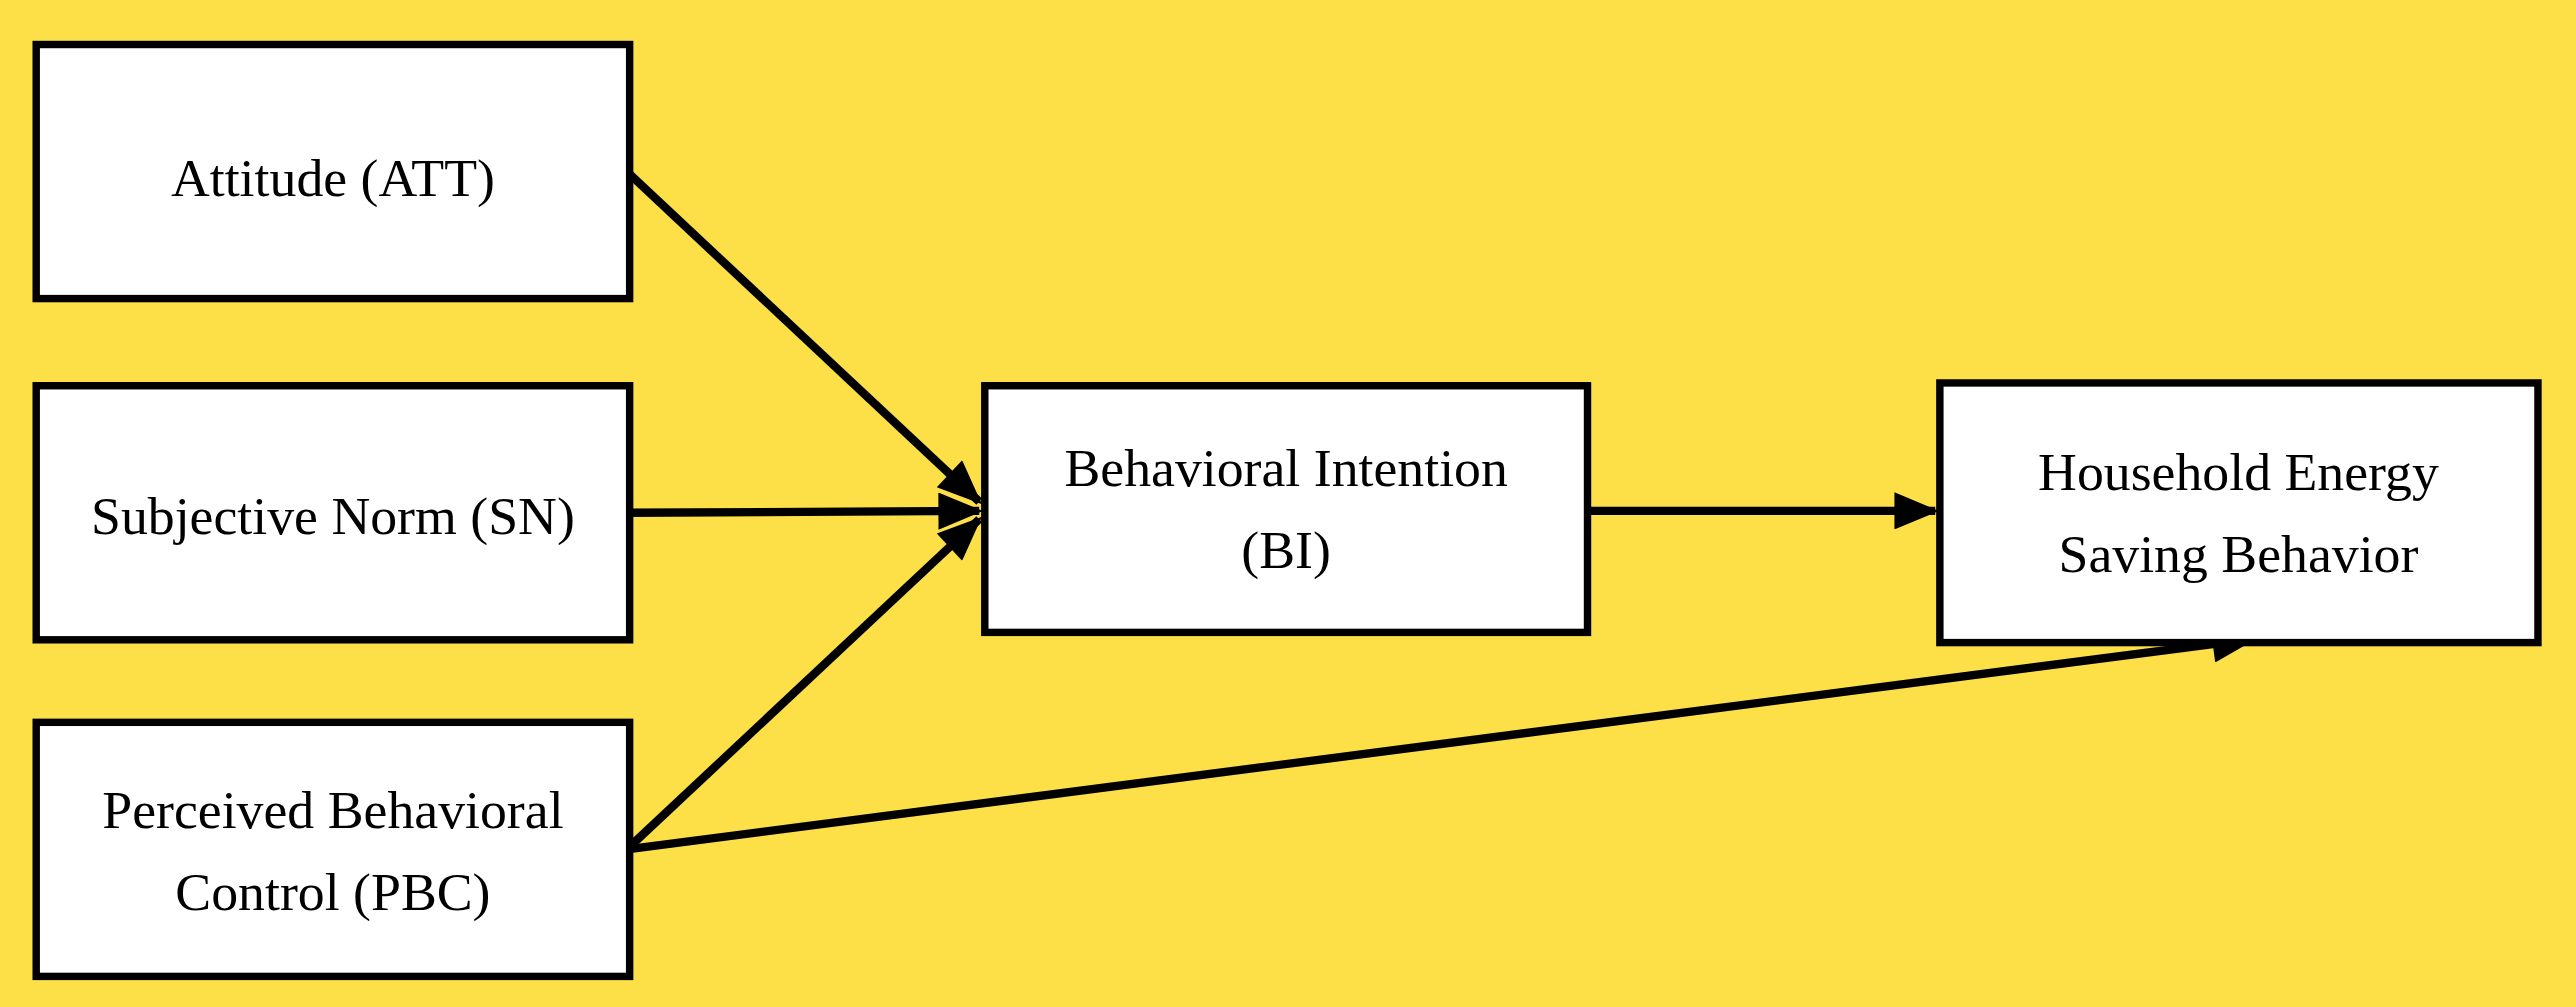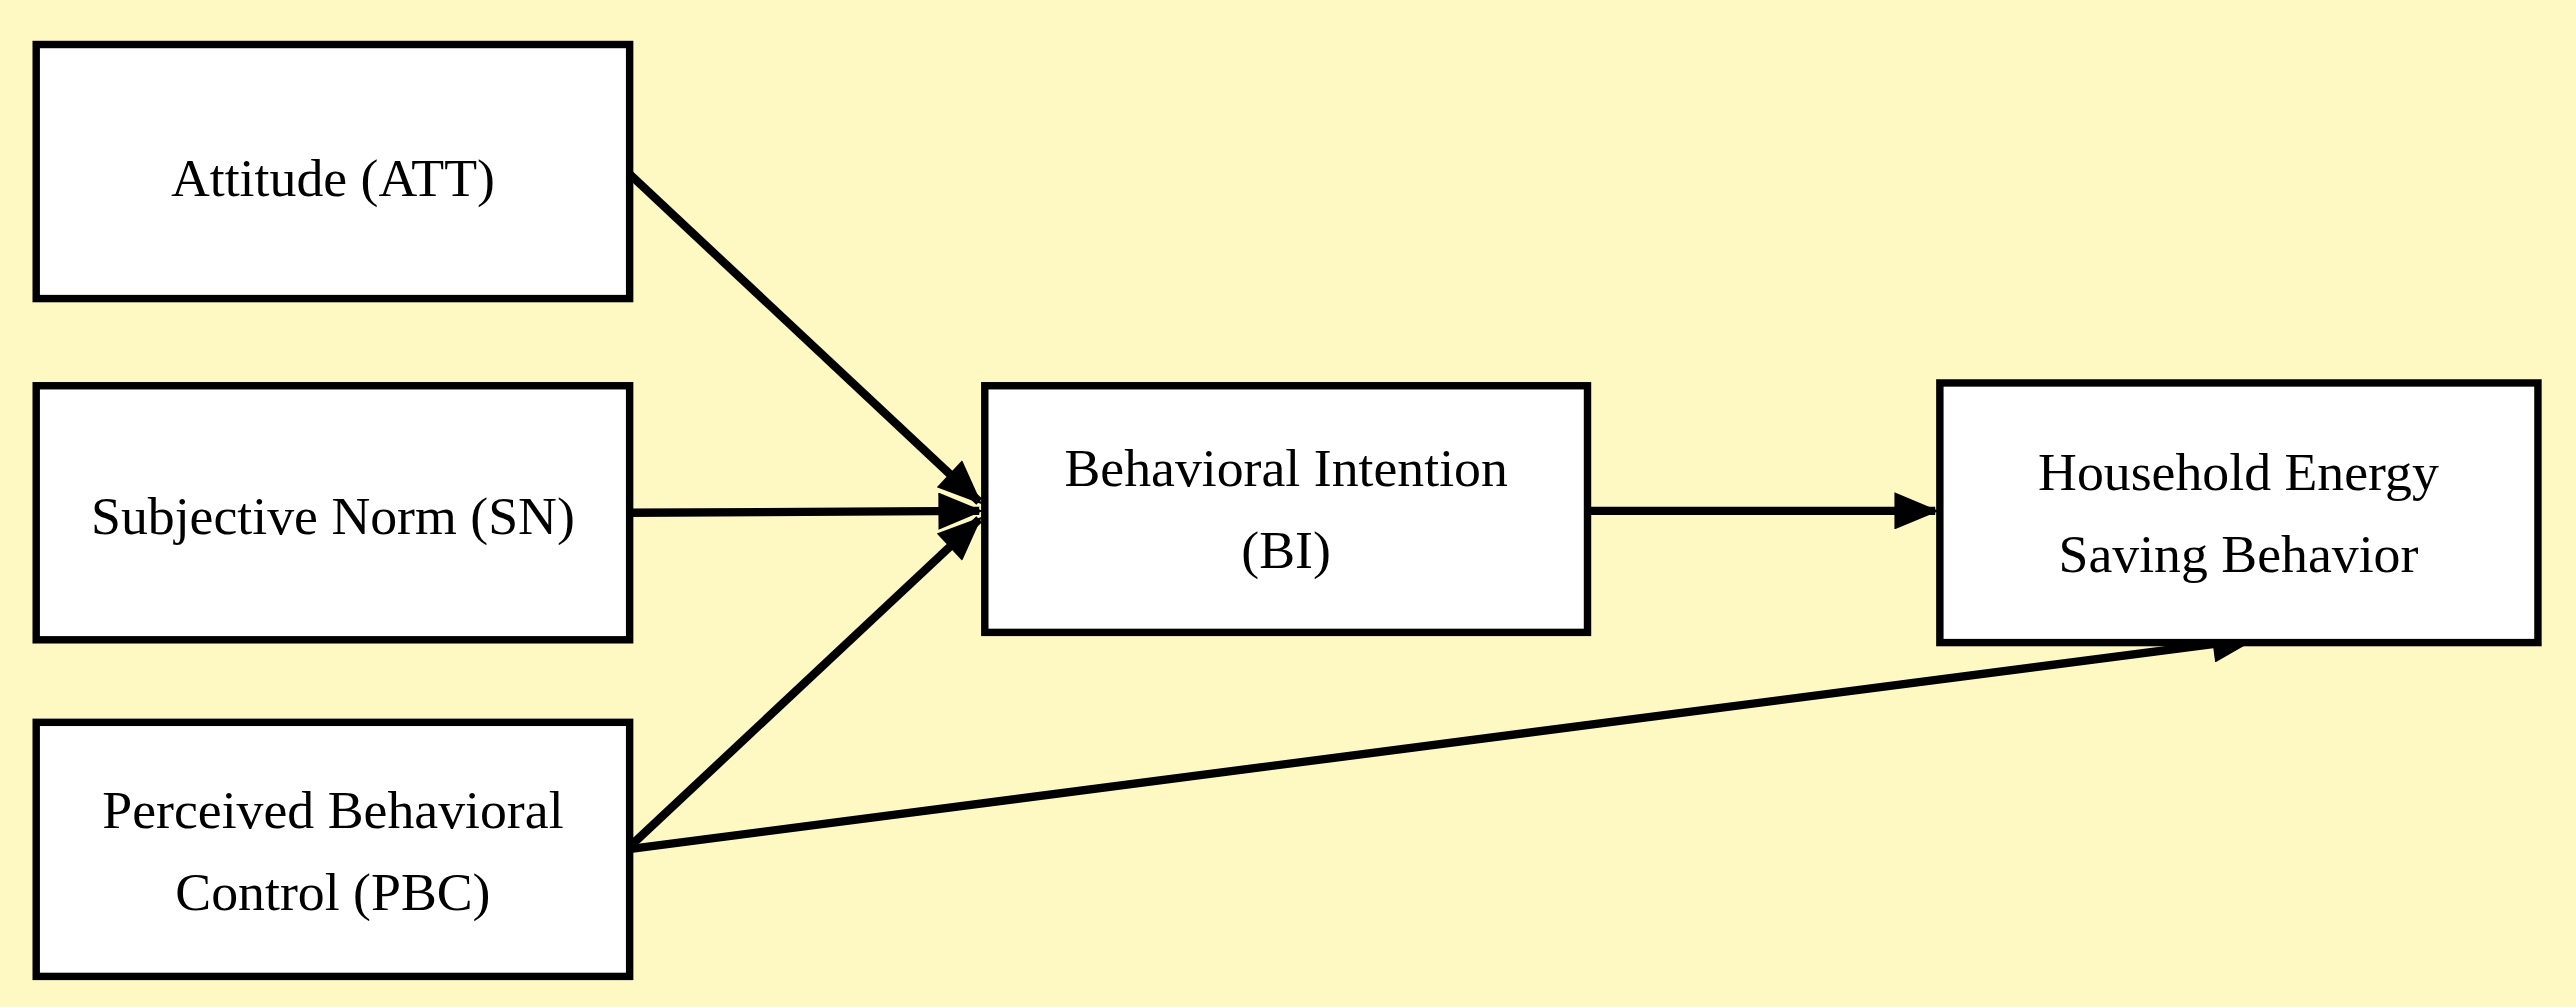--- a/index.html
+++ b/index.html
@@ -4,21 +4,21 @@
 <style>
   html, body {
     margin: 0;
     padding: 0;
     background: #ffffff;
   }
   .canvas {
     position: relative;
     width: 2576px;
     height: 1007px;
-    background: #fef9c3;
+    background: #fde047;
     font-family: "Liberation Serif", "DejaVu Serif", serif;
   }
   svg { display: block; }
   .node-box {
     fill: #ffffff;
     stroke: #000000;
     stroke-width: 8;
   }
   .node-label {
     fill: #000000;

